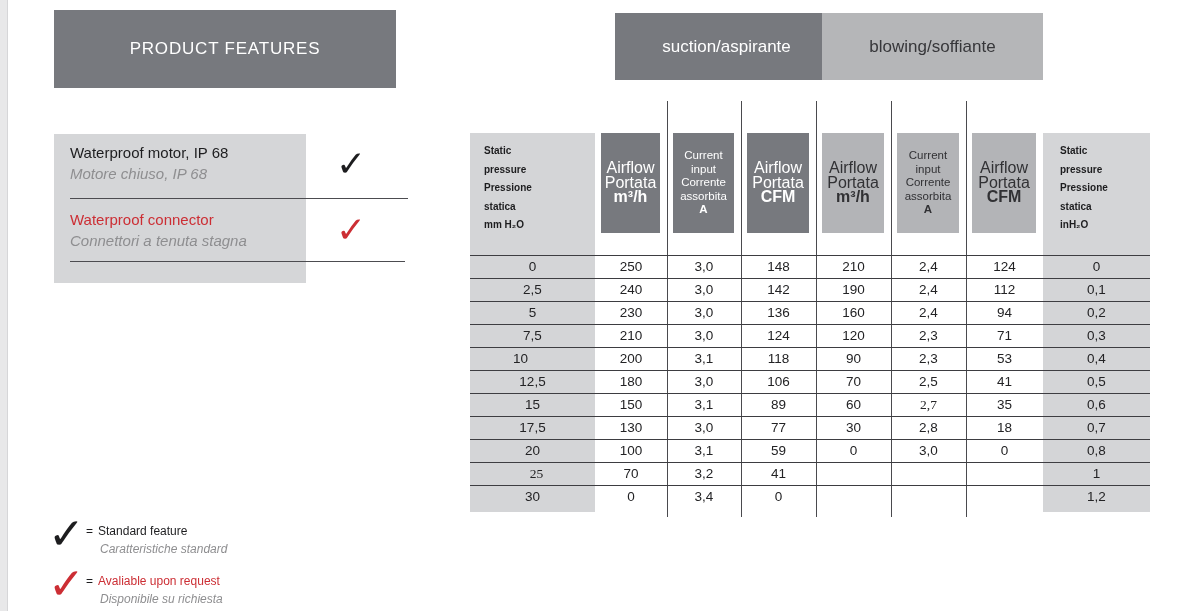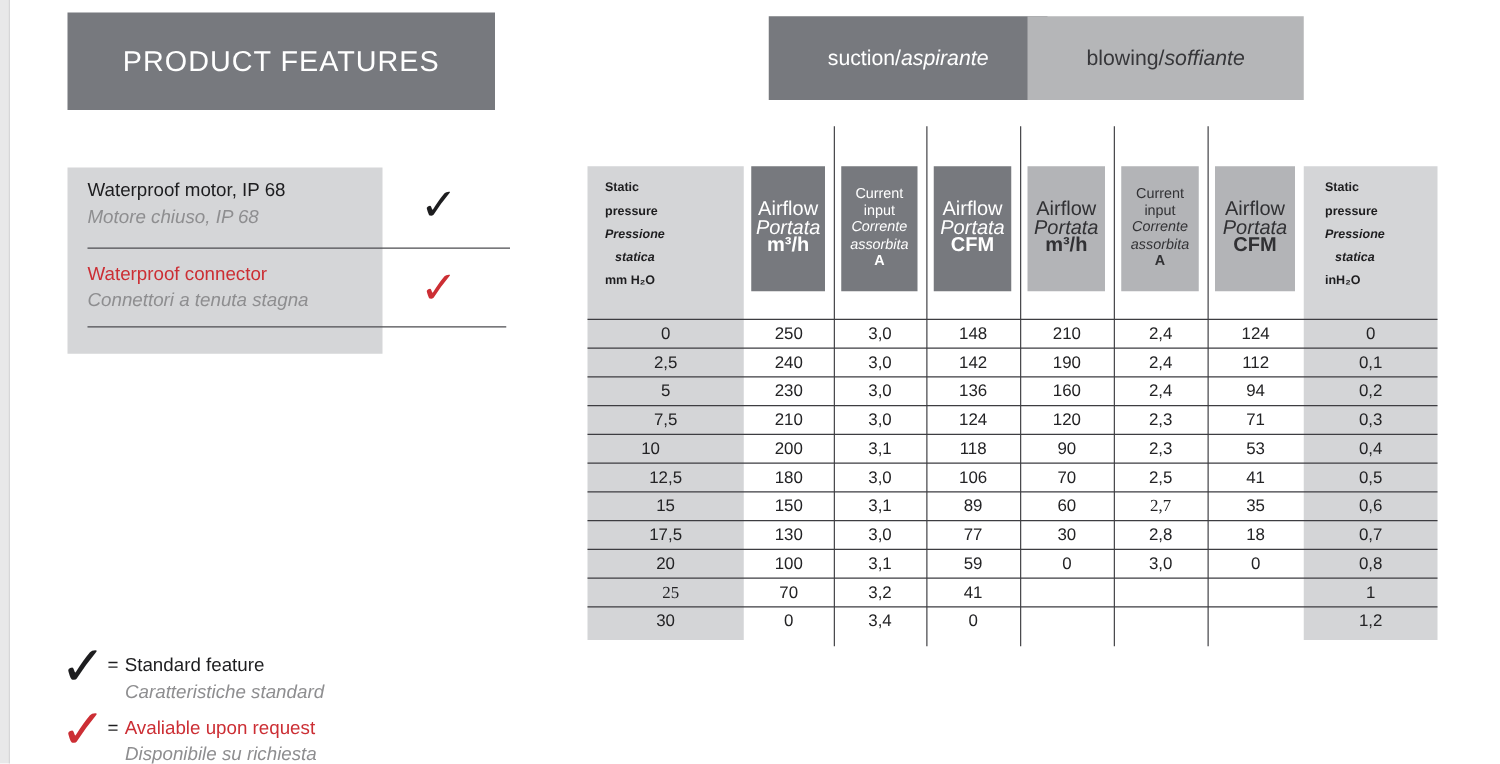--- a/index.html
+++ b/index.html
@@ -1,44 +1,44 @@
 <!DOCTYPE html>
 <html><head>
 <meta charset="utf-8">
 <style>
   html,body{margin:0;padding:0;background:#ffffff;}
   .canvas{
     position:relative;width:1200px;height:611px;background:#ffffff;overflow:hidden;
     font-family:"Liberation Sans","DejaVu Sans",sans-serif;color:#1c1c1e;
   }
-  .it{font-style:italic;text-align:center;}
+  .it{}
   .bd{font-weight:bold;}
 
   
   .edge-strip{position:absolute;left:0;top:0;width:7px;height:611px;background:#e8e8e9;border-right:1px solid #d6d6d8;}
 
   
   .pf-header{position:absolute;left:54px;top:10px;width:342px;height:78px;background:#77797e;
     display:flex;flex-direction:column;align-items:center;justify-content:center;color:#ffffff;}
-  .pf-header .l1{font-size:23px;letter-spacing:.8px;}
+  .pf-header .l1{font-size:17px;letter-spacing:.8px;}
   .pf-header .l2{font-size:19px;font-style:italic;margin-top:3px;}
 
   
   .features-card{position:absolute;left:54px;top:134px;width:252px;height:149px;background:#d5d6d8;}
   .feat-en{position:absolute;left:70px;font-size:15px;color:#1d1d1f;}
   .feat-it{position:absolute;left:70px;font-size:15px;font-style:italic;color:#8e8e90;}
   .feat-en.red{color:#cc2e34;}
   .feat-line{position:absolute;left:70px;width:338px;height:1px;background:#4c4c50;}
   .check{position:absolute;font-size:36px;line-height:1;color:#1d1d1f;}
   .check.red{color:#cc2e34;}
 
   
   .legend-check{position:absolute;font-size:44px;line-height:1;color:#1d1d1f;}
   .legend-check.red{color:#cc2e34;}
-  .legend-text{position:absolute;font-size:15px;}
+  .legend-text{position:absolute;font-size:12px;}
   .legend-text .row1{white-space:nowrap;color:#1d1d1f;}
   .legend-text .row1 .eq{margin-right:5px;color:#1d1d1f;}
   .legend-text .row1 .lbl.red{color:#cc2e34;}
   .legend-text .row2{white-space:nowrap;font-style:italic;color:#8e8e90;margin:4px 0 0 14px;}
 
   
   .mode-box{position:absolute;top:13px;height:67px;display:flex;align-items:center;justify-content:center;font-size:17px;}
   .mode-box.suction{left:585px;width:223px;background:#77797e;color:#ffffff;margin-left:30px;}
   .mode-box.blowing{left:822px;width:221px;background:#b5b6b8;color:#37373a;}
 

